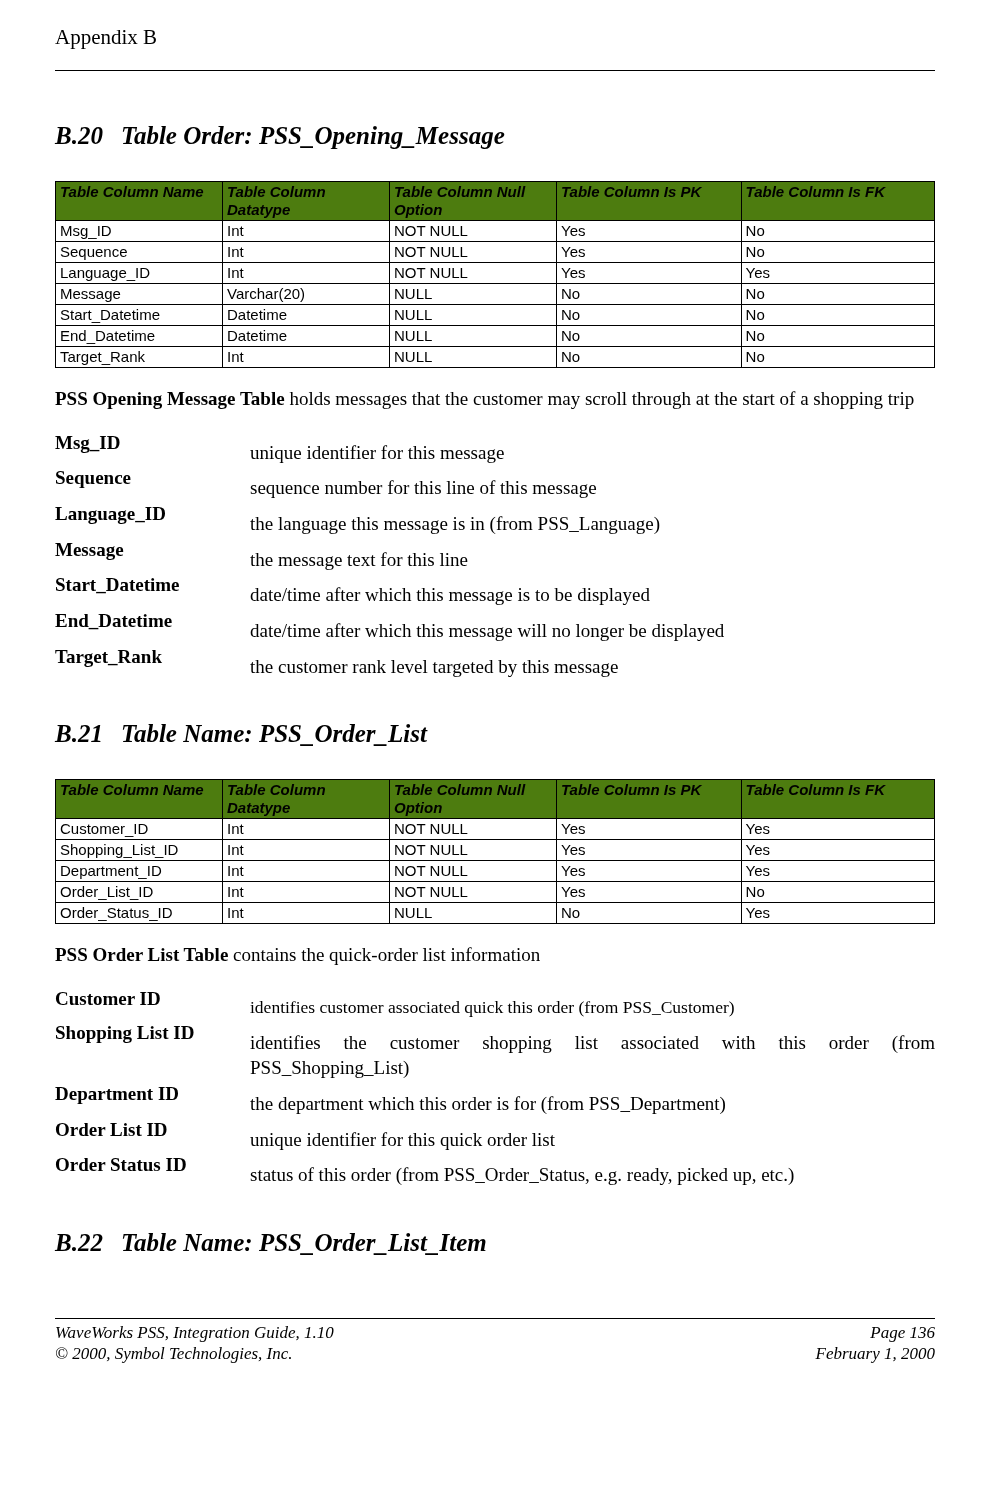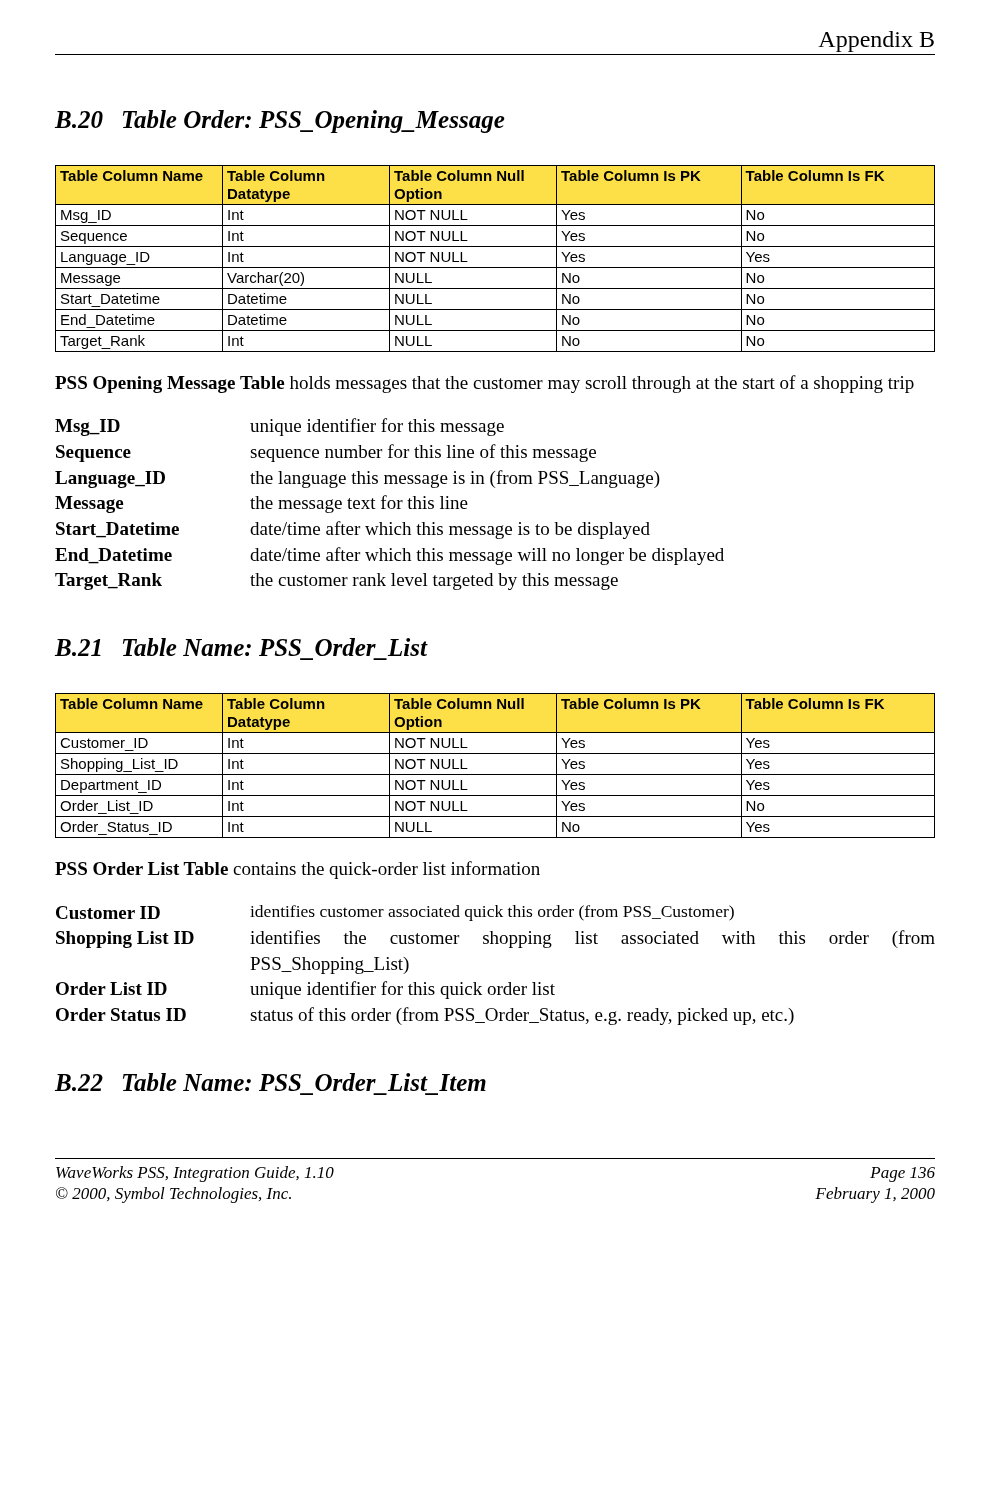--- a/index.html
+++ b/index.html
@@ -6,23 +6,23 @@
     font-family: "Times New Roman", Times, serif;
     margin: 0;
     padding: 25px 55px 25px 55px;
     font-size: 19px;
     color: #000;
     width: 990px;
     box-sizing: border-box;
     line-height: 1.2;
   }
   .header-right {
-    text-align: right;
-    font-size: 24px;
-    margin-bottom: 0;
+    text-align: left;
+    font-size: 21px;
+    margin-bottom: 20px;
   }
   hr.top-rule {
     border: none;
     border-top: 1.5px solid #000;
     margin: 0 0 50px 0;
   }
   .section-heading {
     font-style: italic;
     font-weight: bold;
     font-size: 25px;
@@ -39,22 +39,23 @@
     font-size: 15px;
     margin-bottom: 18px;
   }
   table.spec th, table.spec td {
     border: 1px solid #000;
     padding: 1px 4px;
     text-align: left;
     vertical-align: top;
   }
   table.spec th {
-    background: #fde047;
+    background: #4d7c0f;
     font-weight: bold;
+    font-style: italic;
   }
   .col-name { width: 19%; }
   .col-dtype { width: 19%; }
   .col-null { width: 19%; }
   .col-pk { width: 21%; }
   .col-fk { width: 22%; }
   .desc-para {
     text-align: justify;
     margin: 10px 0 18px 0;
     line-height: 1.35;
@@ -69,20 +70,21 @@
     display: flex;
     line-height: 1.35;
   }
   .field-term {
     font-weight: bold;
     flex: 0 0 195px;
   }
   .field-def {
     flex: 1;
     text-align: justify;
+    margin-top: 10px;
   }
   .field-def.small {
     font-size: 17.5px;
   }
   .footer {
     position: relative;
     margin-top: 50px;
     text-align: right;
   }
   hr.bottom-rule {
@@ -266,20 +268,24 @@
 <div class="field-list" id="b21-fields">
     <div class="field-row">
       <div class="field-term">Customer ID</div>
       <div class="field-def small">identifies customer associated quick this order (from PSS_Customer)</div>
     </div>
     <div class="field-row">
       <div class="field-term">Shopping List ID</div>
       <div class="field-def">identifies the customer shopping list associated with this order (from PSS_Shopping_List)</div>
     </div>
     <div class="field-row">
+      <div class="field-term">Department ID</div>
+      <div class="field-def">the department which this order is for (from PSS_Department)</div>
+    </div>
+    <div class="field-row">
       <div class="field-term">Order List ID</div>
       <div class="field-def">unique identifier for this quick order list</div>
     </div>
     <div class="field-row">
       <div class="field-term">Order Status ID</div>
       <div class="field-def">status of this order (from PSS_Order_Status, e.g. ready, picked up, etc.)</div>
     </div>
   </div>
 
 <div class="section-heading" style="margin-bottom:60px;">

